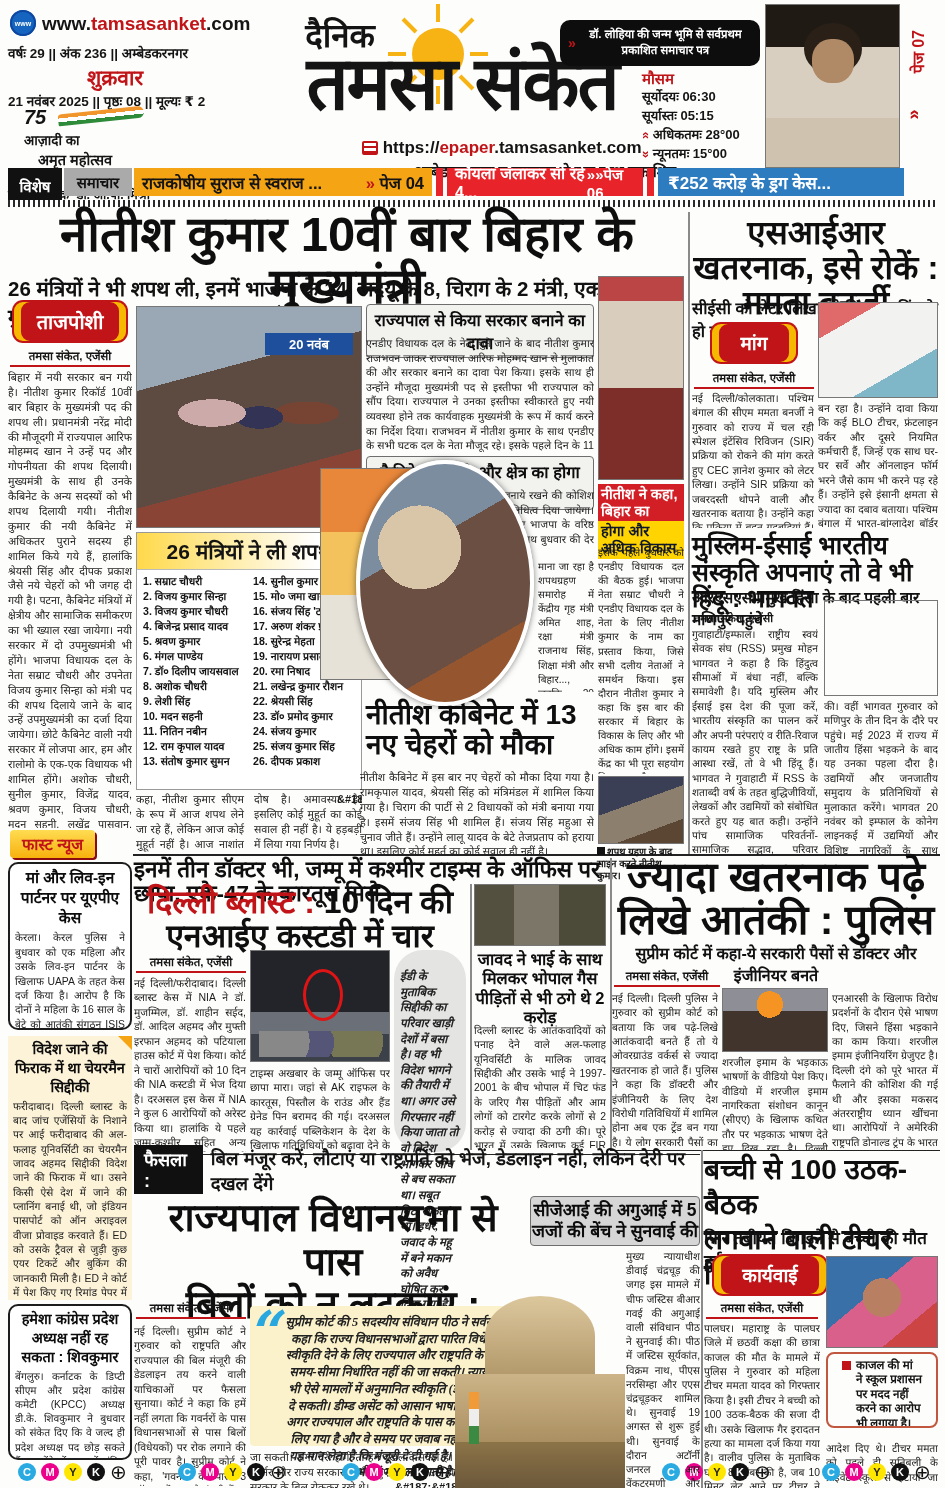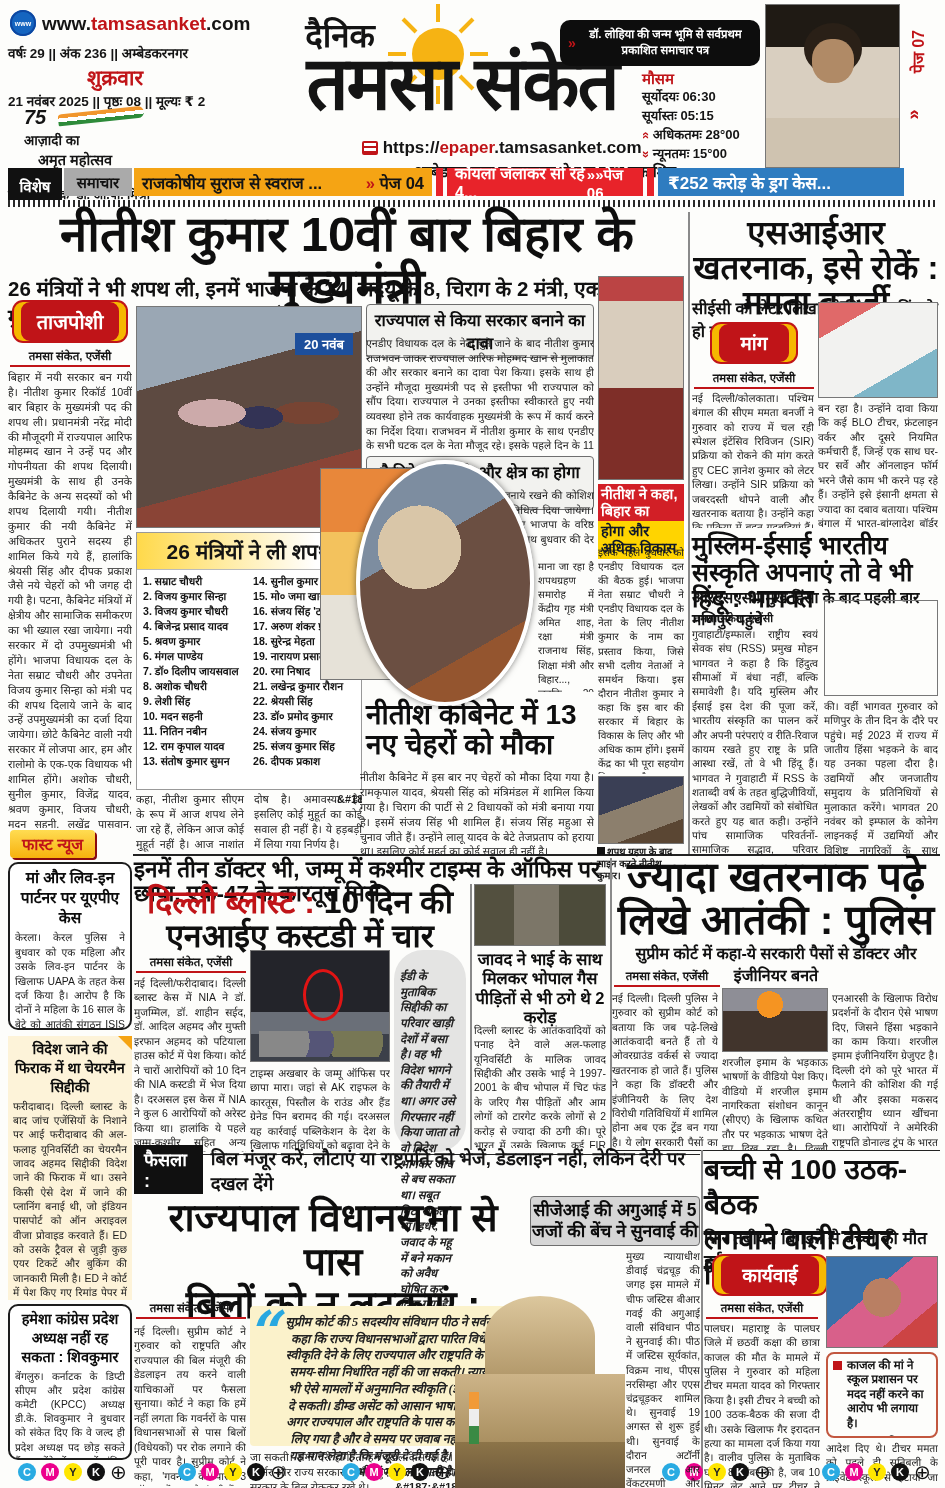--- a/index.html
+++ b/index.html
@@ -122,21 +122,21 @@
   <div class="abs sub" style="left:8px;top:274px;width:600px;font-size:20.5px;">26 मंत्रियों ने भी शपथ ली, इनमें भाजपा के 14, जदयू के 8, चिराग के 2 मंत्री, एक मुस्लिम चेहरा</div>
 
   <div class="abs vline" style="left:688px;top:212px;height:644px;"></div>
   <div class="abs hline" style="left:133px;top:854px;width:807px;"></div>
 
   <div class="abs tagbox" style="left:14px;top:302px;width:112px;">ताजपोशी</div>
   <div class="abs byline" style="left:10px;top:348px;width:120px;">तमसा संकेत, एजेंसी</div>
   <div class="abs body" style="left:8px;top:370px;width:124px;height:458px;">बिहार में नयी सरकार बन गयी है। नीतीश कुमार रिकॉर्ड 10वीं बार बिहार के मुख्यमंत्री पद की शपथ ली। प्रधानमंत्री नरेंद्र मोदी की मौजूदगी में राज्यपाल आरिफ मोहम्मद खान ने उन्हें पद और गोपनीयता की शपथ दिलायी। मुख्यमंत्री के साथ ही उनके कैबिनेट के अन्य सदस्यों को भी शपथ दिलायी गयी। नीतीश कुमार की नयी कैबिनेट में अधिकतर पुराने सदस्य ही शामिल किये गये हैं, हालांकि श्रेयसी सिंह और दीपक प्रकाश जैसे नये चेहरों को भी जगह दी गयी है। पटना, कैबिनेट मंत्रियों में क्षेत्रीय और सामाजिक समीकरण का भी ख्याल रखा जायेगा। नयी सरकार में दो उपमुख्यमंत्री भी होंगे। भाजपा विधायक दल के नेता सम्राट चौधरी और उपनेता विजय कुमार सिन्हा को मंत्री पद की शपथ दिलाये जाने के बाद उन्हें उपमुख्यमंत्री का दर्जा दिया जायेगा। छोटे कैबिनेट वाली नयी सरकार में लोजपा आर, हम और रालोमो के एक-एक विधायक भी शामिल होंगे। अशोक चौधरी, सुनील कुमार, विजेंद्र यादव, श्रवण कुमार, विजय चौधरी, मदन सहनी, लखेंद्र पासवान, श्रेयसी सिंह, अरुण शंकर प्रसाद, राम कृपाल यादव, जमा खान, संजय टाइगर, उपेन्द्र कुशवाहा के बेटे दीपक प्रकाश शपथ के लिए मंच पर पहुंच गए हैं। बीजेपी से सभी नए चेहरे हैं। पटना साहिब से पहुंची अंजली ने चिराग पासवान का टैटू बनवाया है। कहा कि चिराग मेरे भइया हैं। चिराग से पब्लिक की तरह मिले हैं। हम चाहते हैं कि भाई-बहन जैसे मिलें। 5 नवंबर को उन्होंने चिराग के फेस वाला टैटू बनवाया और 6 को वोट किया था। ज्योतिषाचार्य अरुण ने</div>
 
   <div class="abs photo" style="left:136px;top:306px;width:226px;height:222px;background:linear-gradient(165deg,#9aa7b4 0 30%,#5d4a41 30% 72%,#8a4436 72%);">
-    <div style="position:absolute;right:8px;top:26px;background:#1d4f9c;color:#fff;font-weight:800;font-size:13px;padding:2px 9px;">20 नवंब</div>
+    <div style="position:absolute;right:8px;top:26px;background:#1d4f9c;color:#fff;font-weight:800;font-size:13px;padding:2px 24px;">20 नवंब</div>
     <div style="position:absolute;left:18px;top:70px;width:190px;height:90px;background:radial-gradient(ellipse at 30% 40%,#caa 0 18%,transparent 18%),radial-gradient(ellipse at 55% 45%,#335 0 16%,transparent 16%),radial-gradient(ellipse at 80% 40%,#743 0 15%,transparent 15%);"></div>
   </div>
   <div class="abs" style="left:136px;top:532px;width:226px;height:258px;border:1.5px solid #999;background:#fff;">
     <div style="background:linear-gradient(90deg,#ffd94a,#fff 80%);font-size:21px;font-weight:800;text-align:center;padding:4px 0;border-bottom:1px solid #bbb;">26 मंत्रियों ने ली शपथ</div>
     <ul style="list-style:none;margin:4px 6px;padding:0;column-count:2;column-gap:8px;font-size:10.6px;font-weight:700;line-height:1.42;">
         <li>1. सम्राट चौधरी</li>
         <li>2. विजय कुमार सिन्हा</li>
         <li>3. विजय कुमार चौधरी</li>
         <li>4. बिजेन्द्र प्रसाद यादव</li>
         <li>5. श्रवण कुमार</li>
@@ -288,21 +288,21 @@
 
   <div class="abs hl" style="left:704px;top:1152px;width:236px;font-size:28px;line-height:1.25;">
     <div>बच्ची से 100 उठक-बैठक</div>
     <div>लगवाने वाली टीचर गिरफ्तार</div>
   </div>
   <div class="abs sub" style="left:704px;top:1226px;width:236px;font-size:17px;">फिर तबीयत बिगड़ने से बच्ची की मौत हुई</div>
   <div class="abs tagbox" style="left:714px;top:1256px;width:112px;font-size:19px;">कार्यवाई</div>
   <div class="abs byline" style="left:706px;top:1300px;width:112px;">तमसा संकेत, एजेंसी</div>
   <div class="abs photo" style="left:826px;top:1256px;width:112px;height:92px;background:radial-gradient(circle at 50% 45%,#b97f63 0 26%,transparent 26%),linear-gradient(140deg,#3a70a8 0 40%,#d8608a 40% 75%,#c44 75%);"></div>
   <div class="abs body" style="left:704px;top:1322px;width:116px;height:166px;font-size:10.4px;">पालघर। महाराष्ट्र के पालघर जिले में छठवीं कक्षा की छात्रा काजल की मौत के मामले में पुलिस ने गुरुवार को महिला टीचर ममता यादव को गिरफ्तार किया है। इसी टीचर ने बच्ची को 100 उठक-बैठक की सजा दी थी। उसके खिलाफ गैर इरादतन हत्या का मामला दर्ज किया गया है। वालीव पुलिस के मुताबिक घटना 8 नवंबर की है, जब 10 मिनट लेट आने पर टीचर ने बच्ची को 100 उठक-बैठक की सजा दी। इससे बच्ची की तबीयत बिगड़ी और 5 दिन बाद 13 नवंबर को इलाज के दौरान बच्ची ने दम तोड़ दिया था। घटना के बाद BEO ने जांच के</div>
-  <div class="abs" style="left:826px;top:1352px;width:112px;height:86px;border:2px solid #c2573f;border-radius:8px;padding:4px 5px;overflow:hidden;">
+  <div class="abs" style="left:826px;top:1352px;width:112px;height:76px;border:2px solid #c2573f;border-radius:8px;padding:4px 14px;overflow:hidden;">
     <ul style="list-style:none;margin:0;padding:0;font-size:11.6px;font-weight:800;line-height:1.25;">
         <li style="margin-bottom:5px;padding-left:14px;position:relative;"><span style="position:absolute;left:0;top:3px;width:9px;height:9px;background:#c01418;"></span><span>काजल की मां ने स्कूल प्रशासन पर मदद नहीं करने का आरोप भी लगाया है।</span></li>
         <li style="margin-bottom:5px;padding-left:14px;position:relative;"><span>12 साल की काजल गौड़ 6वीं में पढ़ती थी। उसकी 13 नवंबर को जान चली गई थी।</span></li>
       </ul>
   </div>
   <div class="abs body" style="left:826px;top:1442px;width:112px;height:44px;font-size:10.4px;">आदेश दिए थे। टीचर ममता को पहले ही सतिबली के प्राइवेट स्कूल से हटाया जा चुका था।</div>
 
   <div class="abs" style="left:10px;top:830px;padding:3px 12px;background:linear-gradient(#ffdc52,#f7b10d);color:#c01418;font-weight:800;font-size:16px;border-radius:4px;box-shadow:2px 2px 0 #8b0b0e;">फास्ट न्यूज</div>
 
   <div class="abs fastbox" style="left:8px;top:862px;width:124px;height:168px;">

